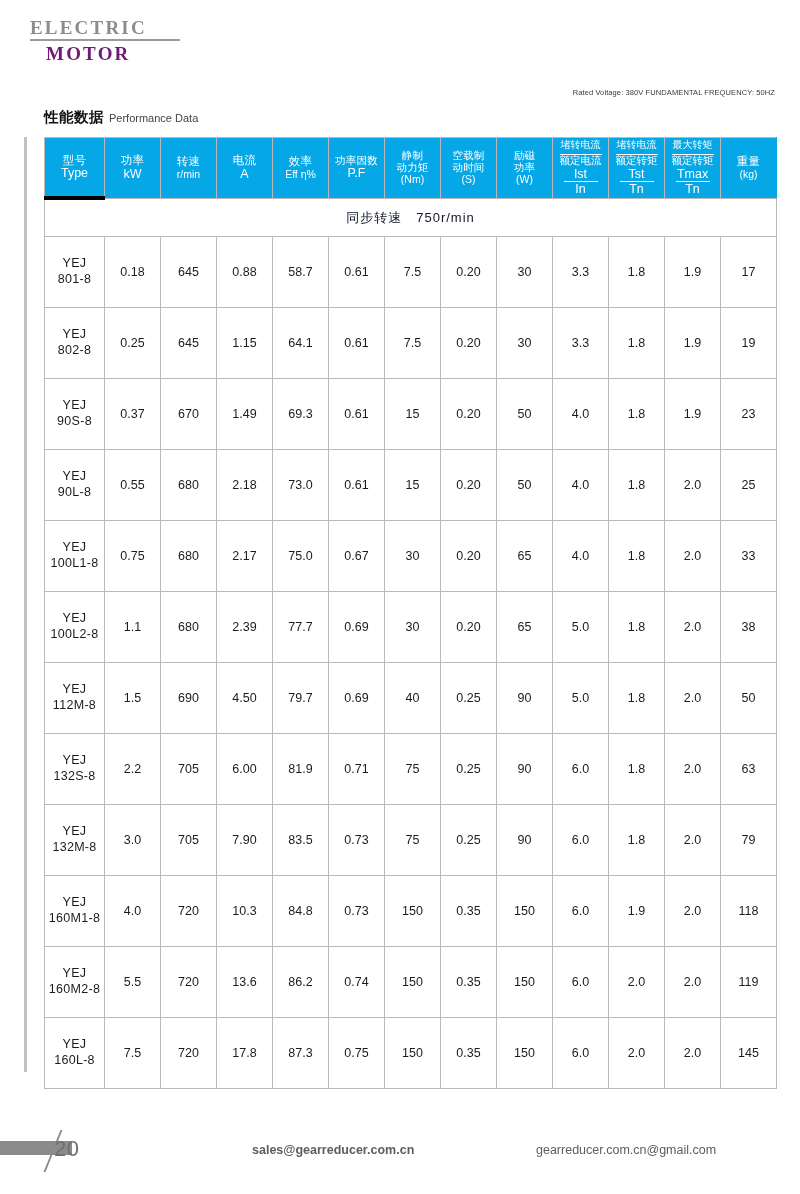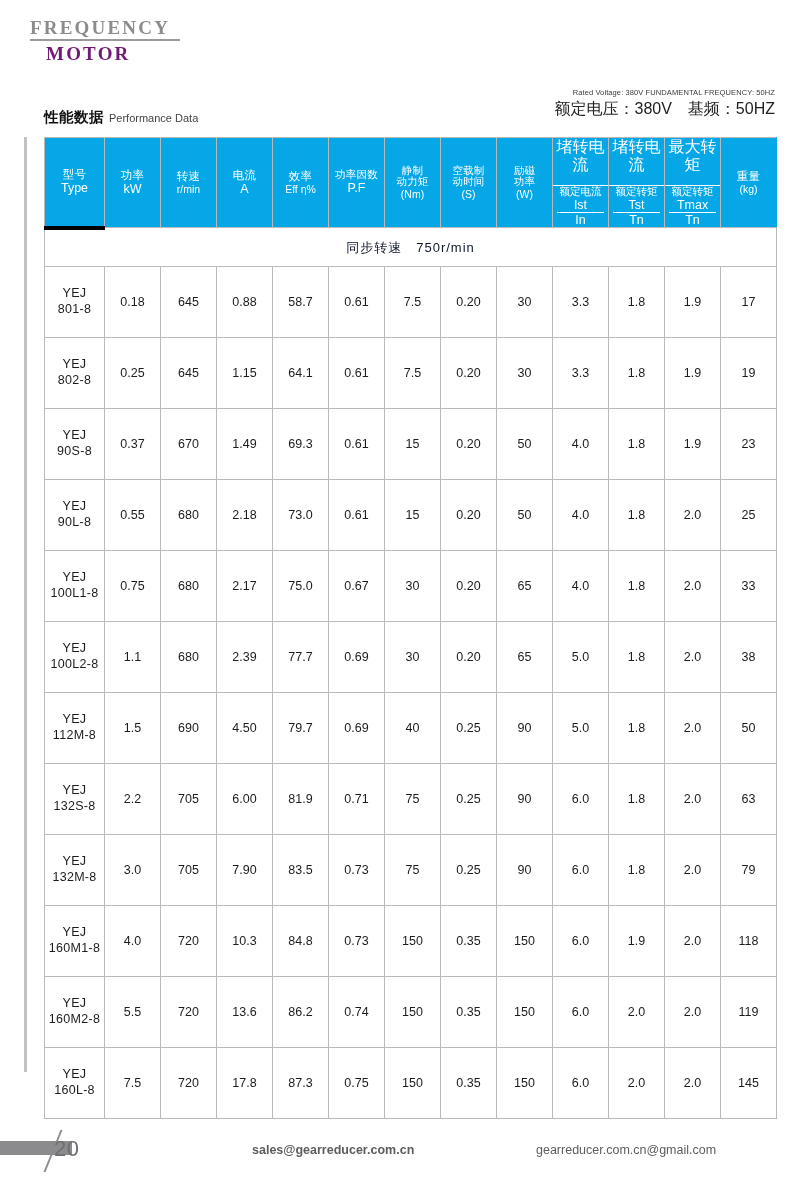--- a/index.html
+++ b/index.html
@@ -146,23 +146,23 @@
   .h-en.small { font-size: 10.5px; }
   .h-cn.tiny { font-size: 10.5px; line-height: 1.12; }
 
   
   .frac {
     display: inline-block;
     line-height: 1.1;
   }
   .frac .num {
     display: block;
-    font-size: 16px;
+    font-size: 10px;
     border-bottom: 1px solid #ffffff;
-    padding-bottom: 12px;
+    padding-bottom: 4px;
   }
   .frac .num2 {
     display: block;
     font-size: 10.5px;
     padding-bottom: 0px;
   }
   .frac .sym-top {
     display: block;
     font-size: 12.5px;
     border-bottom: 1.4px solid #ffffff;
@@ -250,28 +250,27 @@
     left: 536px;
     top: 13px;
     font-size: 12.5px;
     color: #5d5d60;
   }
 </style>
 </head>
 <body>
 
 <div class="logo">
-  <div class="logo-line1">FREQUENCY</div>
+  <div class="logo-line1">ELECTRIC</div>
   <div class="logo-rule"></div>
   <div class="logo-line2">MOTOR</div>
 </div>
 
 <div class="rated">
   <div class="rated-en">Rated Voltage: 380V FUNDAMENTAL FREQUENCY: 50HZ</div>
-  <div class="rated-cn">额定电压：380V　基频：50HZ</div>
 </div>
 
 <div class="sec-title">
   <span class="cn">性能数据</span><span class="en">Performance Data</span>
 </div>
 
 <div class="table-wrap">
   <div class="leftbar"></div>
 
   <table class="perf">

